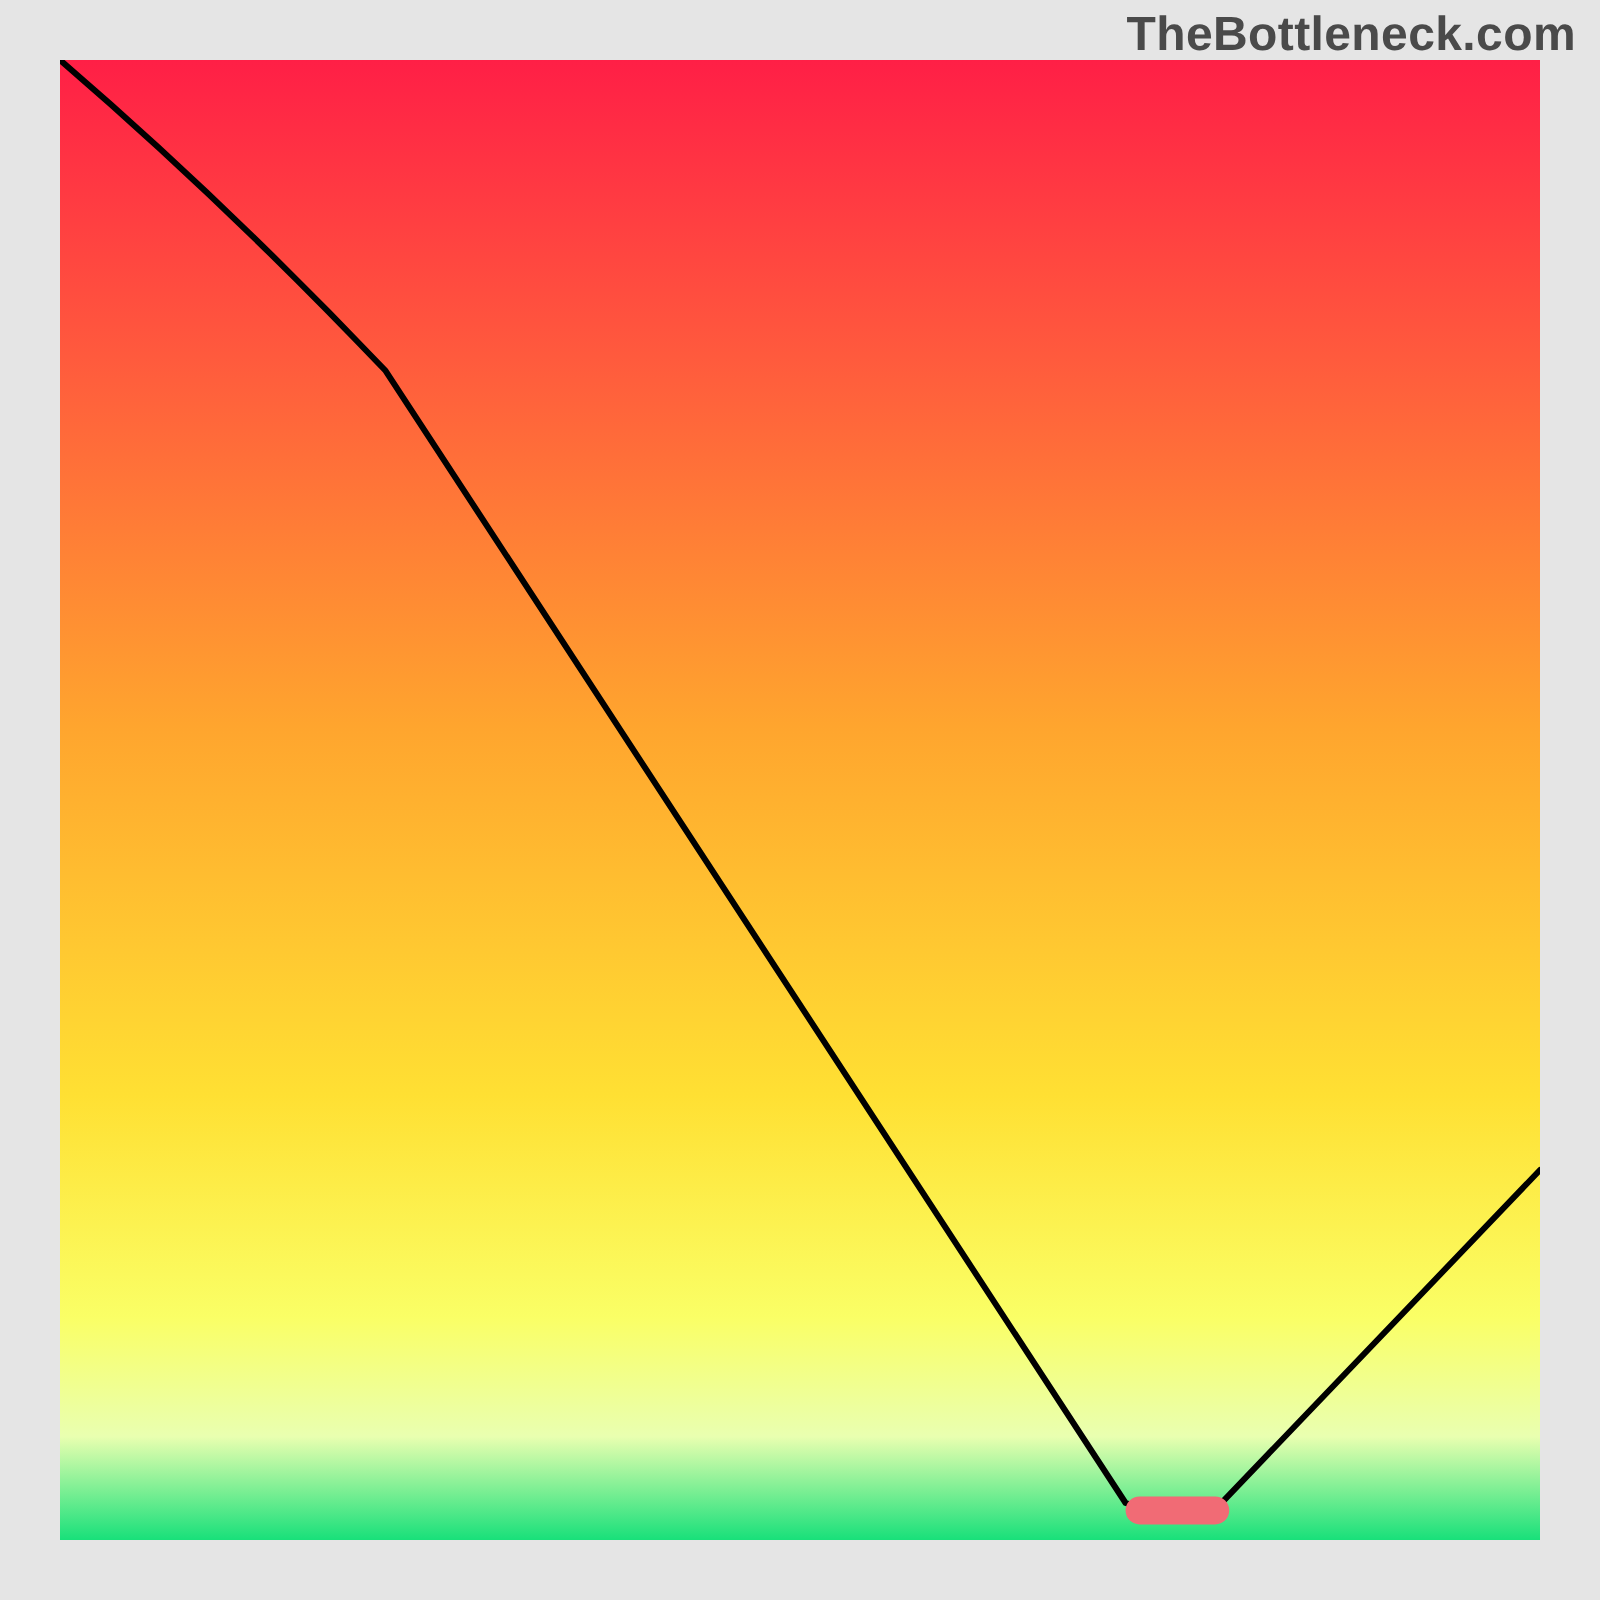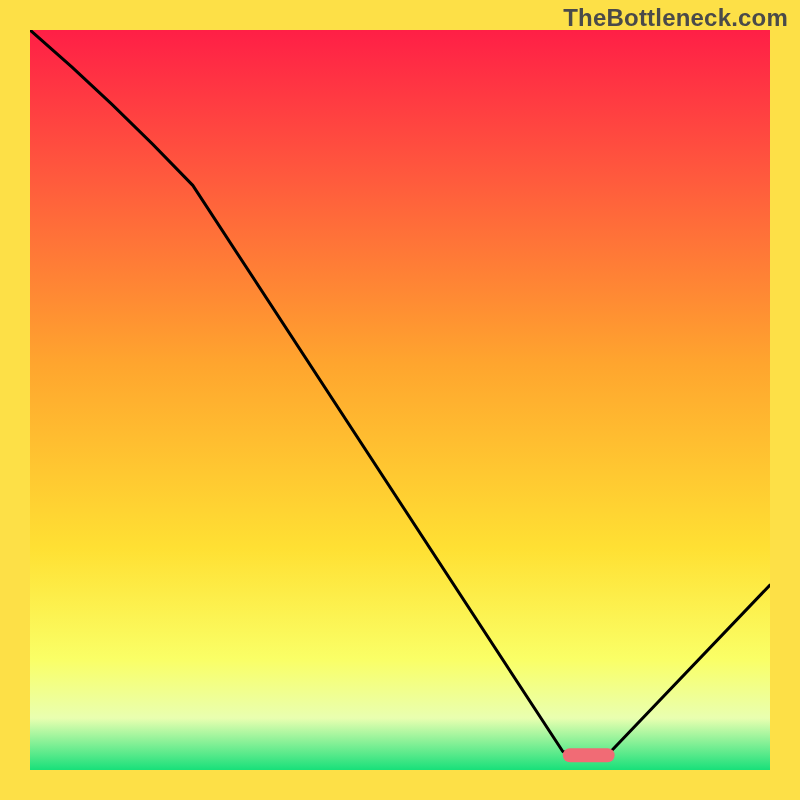--- a/index.html
+++ b/index.html
@@ -8,21 +8,21 @@
     width: 800px;
     height: 800px;
     background: #000;
     overflow: hidden;
     font-family: Arial, Helvetica, sans-serif;
   }
   .frame {
     position: relative;
     width: 800px;
     height: 800px;
-    background: #fde047;
+    background: #e5e5e5;
   }
   .watermark {
     position: absolute;
     top: 4px;
     right: 12px;
     color: #4a4a4a;
     font-size: 24px;
     font-weight: 600;
     letter-spacing: 0.2px;
     z-index: 10;

